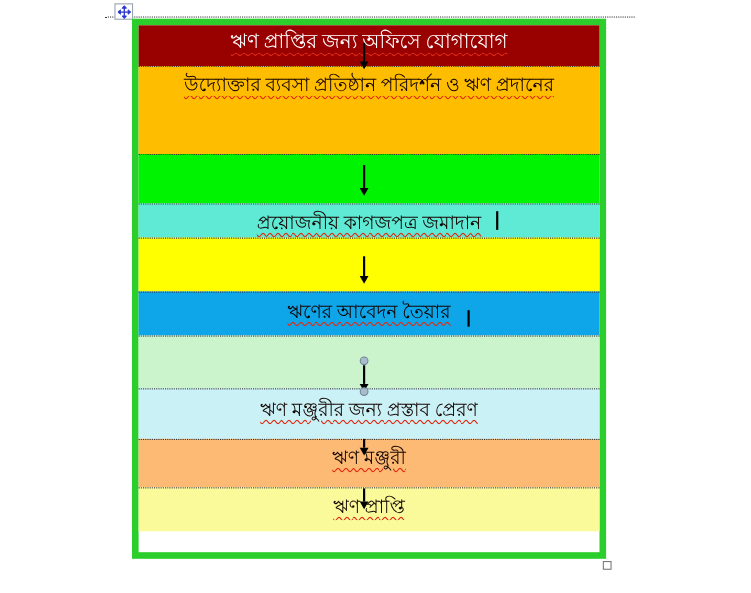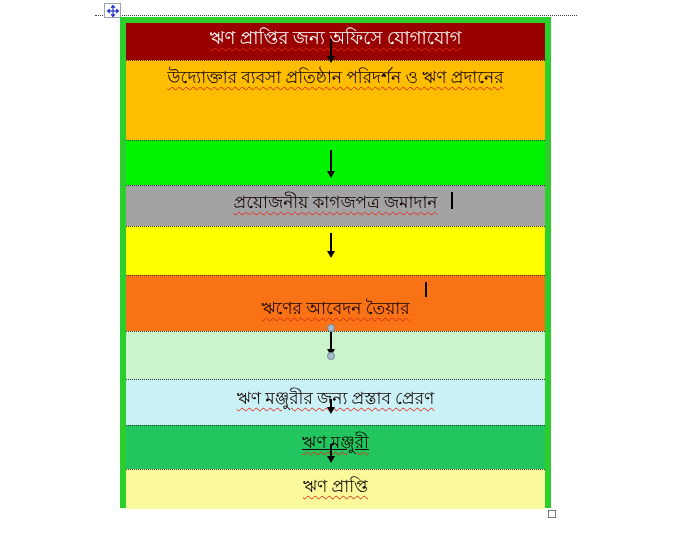--- a/index.html
+++ b/index.html
@@ -27,26 +27,26 @@
     position:relative;width:100%;box-sizing:border-box;overflow:hidden;
     text-align:center;font-size:17px;line-height:23px;color:#140400;
   }
   .cell + .cell{border-top:1px dotted #333;}
   .sq{text-decoration-line:underline;text-decoration-style:wavy;
       text-decoration-color:#e22912;text-decoration-thickness:1px;
       text-underline-offset:3px;}
   .c1{height:37px;background:#990000;color:#ffffff;font-size:18px;padding-top:4px;}
   .c2{height:80px;background:#ffbd00;padding-top:3px;line-height:28px;}
   .c3{height:45px;background:#00f300;}
-  .c4{height:41px;background:#a3a3a3;padding-top:5px;}
+  .c4{height:31px;background:#5eead4;padding-top:5px;}
   .c5{height:49px;background:#ffff00;}
-  .c6{height:56px;background:#f97316;padding-top:21px;}
+  .c6{height:40px;background:#0ea5e9;padding-top:6px;}
   .c7{height:48px;background:#ccf4cc;}
   .c8{height:46px;background:#c9f1f6;padding-top:7px;}
-  .c9{height:44px;background:#22c55e;padding-top:5px;text-decoration:underline;}
+  .c9{height:44px;background:#fdba74;padding-top:5px;}
   .c10{height:40px;background:#fafa9b;padding-top:5px;text-align:center;}
   
   .flow-arrow{position:absolute;width:2px;background:#000;z-index:5;}
   .flow-arrow::after{
     content:"";position:absolute;left:-3.5px;bottom:-7px;width:0;height:0;
     border-left:4.5px solid transparent;border-right:4.5px solid transparent;
     border-top:7px solid #000;
   }
   .a1{left:204px;top:16px;height:17px;}
   .a2{left:204px;top:127px;height:21px;}

